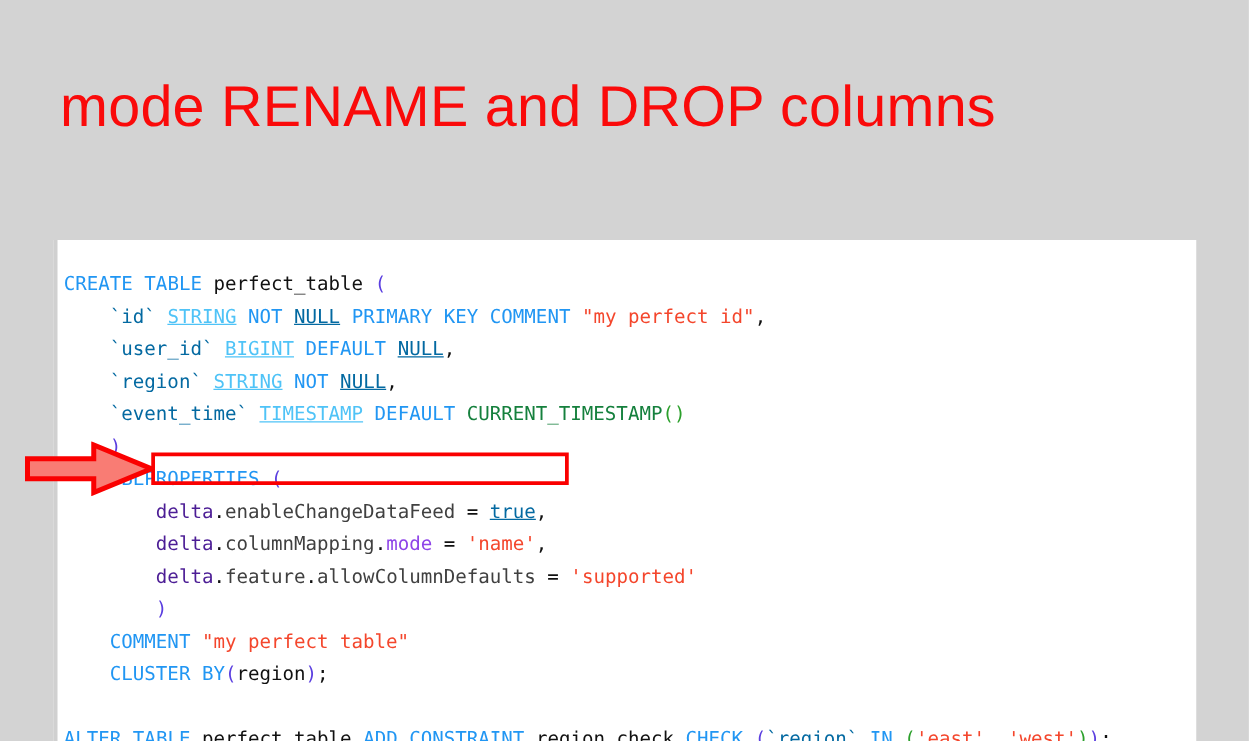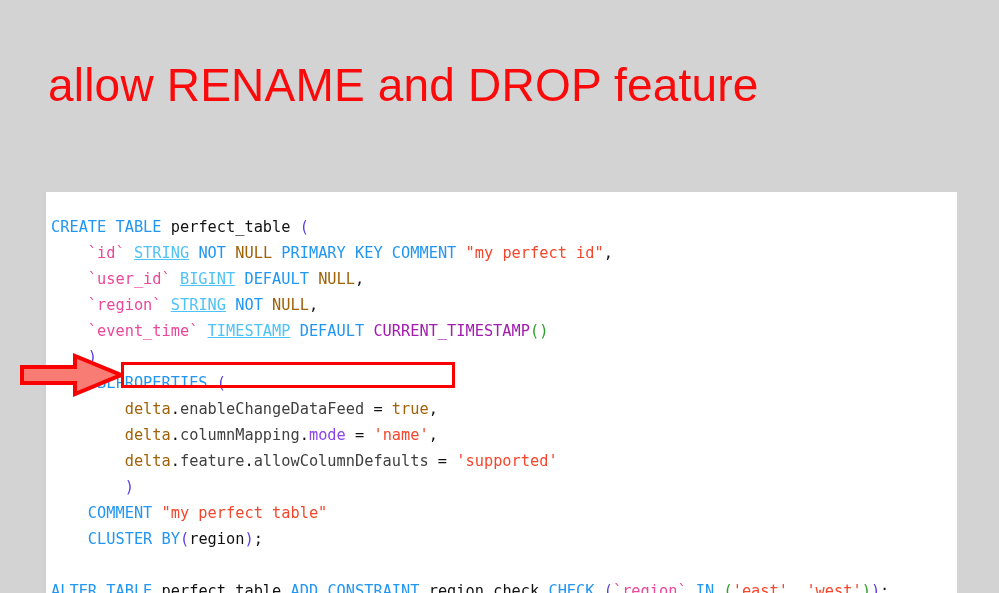--- a/index.html
+++ b/index.html
@@ -64,26 +64,26 @@
   .code-line {
     white-space: pre;
     height: 26px;
     position: relative;
   }
   .code-line.blank { height: 26px; }
 
   
   .t-kw        { color: #2196f3; }          
   .t-type      { color: #4fc3f7; text-decoration: underline; }          
-  .t-null      { color: #a16207; }          
+  .t-null      { color: #0369a1; text-decoration: underline; }          
   .t-ident     { color: #111111; }          
-  .t-backtick  { color: #ec4899; }          
+  .t-backtick  { color: #0369a1; }          
   .t-str       { color: #f4462c; }          
-  .t-func      { color: #a21caf; }          
-  .t-prop-ns   { color: #a16207; }          
+  .t-func      { color: #15803d; }          
+  .t-prop-ns   { color: #4c1d95; }          
   .t-prop      { color: #404040; }          
   .t-prop-sub  { color: #8e44e8; }          
   .t-op        { color: #111111; }          
   .t-paren1    { color: #5b3fe0; }          
   .t-paren2    { color: #2ca02c; }          
   .t-punct     { color: #111111; }
 
   
   #highlight-box {
     position: absolute;
@@ -103,21 +103,21 @@
     top: 353px;
     width: 104px;
     height: 44px;
   }
 </style>
 </head>
 <body>
 
 <div id="slide">
 
-  <div id="slide-title">allow RENAME and DROP feature</div>
+  <div id="slide-title">mode RENAME and DROP columns</div>
 
   <div id="code-card">
     <pre id="code-block"><div class="code-line"><span class="t-kw">CREATE</span><span class="t-punct"> </span><span class="t-kw">TABLE</span><span class="t-punct"> </span><span class="t-ident">perfect_table</span><span class="t-punct"> </span><span class="t-paren1">(</span></div><div class="code-line"><span>    </span><span class="t-backtick">`id`</span><span class="t-punct"> </span><span class="t-type">STRING</span><span class="t-punct"> </span><span class="t-kw">NOT</span><span class="t-punct"> </span><span class="t-null">NULL</span><span class="t-punct"> </span><span class="t-kw">PRIMARY</span><span class="t-punct"> </span><span class="t-kw">KEY</span><span class="t-punct"> </span><span class="t-kw">COMMENT</span><span class="t-punct"> </span><span class="t-str">"my perfect id"</span><span class="t-punct">,</span></div><div class="code-line"><span>    </span><span class="t-backtick">`user_id`</span><span class="t-punct"> </span><span class="t-type">BIGINT</span><span class="t-punct"> </span><span class="t-kw">DEFAULT</span><span class="t-punct"> </span><span class="t-null">NULL</span><span class="t-punct">,</span></div><div class="code-line"><span>    </span><span class="t-backtick">`region`</span><span class="t-punct"> </span><span class="t-type">STRING</span><span class="t-punct"> </span><span class="t-kw">NOT</span><span class="t-punct"> </span><span class="t-null">NULL</span><span class="t-punct">,</span></div><div class="code-line"><span>    </span><span class="t-backtick">`event_time`</span><span class="t-punct"> </span><span class="t-type">TIMESTAMP</span><span class="t-punct"> </span><span class="t-kw">DEFAULT</span><span class="t-punct"> </span><span class="t-func">CURRENT_TIMESTAMP</span><span class="t-paren2">(</span><span class="t-paren2">)</span></div><div class="code-line"><span>    </span><span class="t-paren1">)</span></div><div class="code-line"><span>    </span><span class="t-kw">TBLPROPERTIES</span><span class="t-punct"> </span><span class="t-paren1">(</span></div><div class="code-line"><span>        </span><span class="t-prop-ns">delta</span><span class="t-punct">.</span><span class="t-prop">enableChangeDataFeed</span><span class="t-punct"> </span><span class="t-op">=</span><span class="t-punct"> </span><span class="t-null">true</span><span class="t-punct">,</span></div><div class="code-line"><span>        </span><span class="t-prop-ns">delta</span><span class="t-punct">.</span><span class="t-prop">columnMapping</span><span class="t-punct">.</span><span class="t-prop-sub">mode</span><span class="t-punct"> </span><span class="t-op">=</span><span class="t-punct"> </span><span class="t-str">'name'</span><span class="t-punct">,</span></div><div class="code-line"><span>        </span><span class="t-prop-ns">delta</span><span class="t-punct">.</span><span class="t-prop">feature</span><span class="t-punct">.</span><span class="t-prop">allowColumnDefaults</span><span class="t-punct"> </span><span class="t-op">=</span><span class="t-punct"> </span><span class="t-str">'supported'</span></div><div class="code-line"><span>        </span><span class="t-paren1">)</span></div><div class="code-line"><span>    </span><span class="t-kw">COMMENT</span><span class="t-punct"> </span><span class="t-str">"my perfect table"</span></div><div class="code-line"><span>    </span><span class="t-kw">CLUSTER</span><span class="t-punct"> </span><span class="t-kw">BY</span><span class="t-paren1">(</span><span class="t-ident">region</span><span class="t-paren1">)</span><span class="t-punct">;</span></div><div class="code-line blank">&nbsp;</div><div class="code-line"><span class="t-kw">ALTER</span><span class="t-punct"> </span><span class="t-kw">TABLE</span><span class="t-punct"> </span><span class="t-ident">perfect_table</span><span class="t-punct"> </span><span class="t-kw">ADD</span><span class="t-punct"> </span><span class="t-kw">CONSTRAINT</span><span class="t-punct"> </span><span class="t-ident">region_check</span><span class="t-punct"> </span><span class="t-kw">CHECK</span><span class="t-punct"> </span><span class="t-paren1">(</span><span class="t-backtick">`region`</span><span class="t-punct"> </span><span class="t-kw">IN</span><span class="t-punct"> </span><span class="t-paren2">(</span><span class="t-str">'east'</span><span class="t-punct">,</span><span class="t-punct"> </span><span class="t-str">'west'</span><span class="t-paren2">)</span><span class="t-paren1">)</span><span class="t-punct">;</span></div></pre>
   </div>
 
   <div id="highlight-box"></div>
 
   <svg id="callout-arrow" viewBox="0 0 104 44">
     <polygon points="2,14 55,14 55,3 101,22 55,41 55,30 2,30" fill="#f97c74" stroke="#fa0000" stroke-width="4" stroke-linejoin="miter"></polygon>
   </svg>

